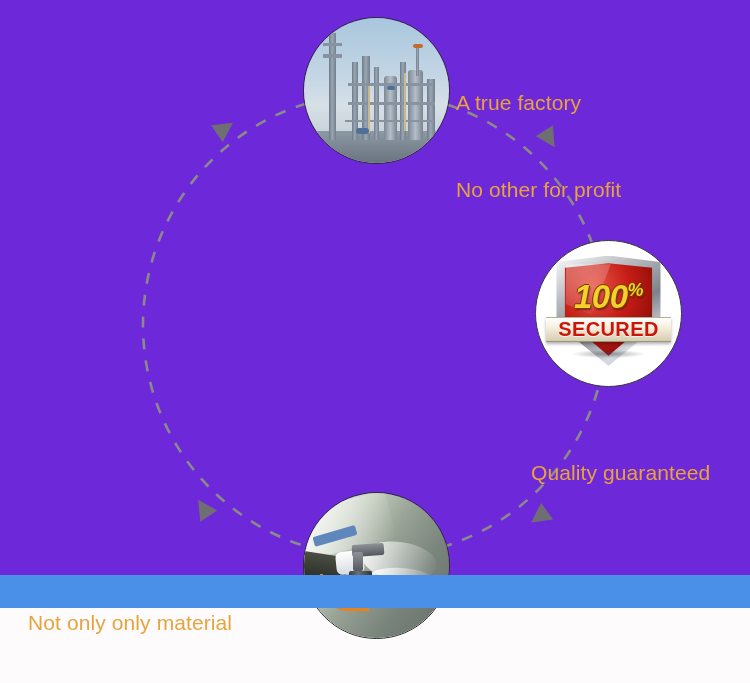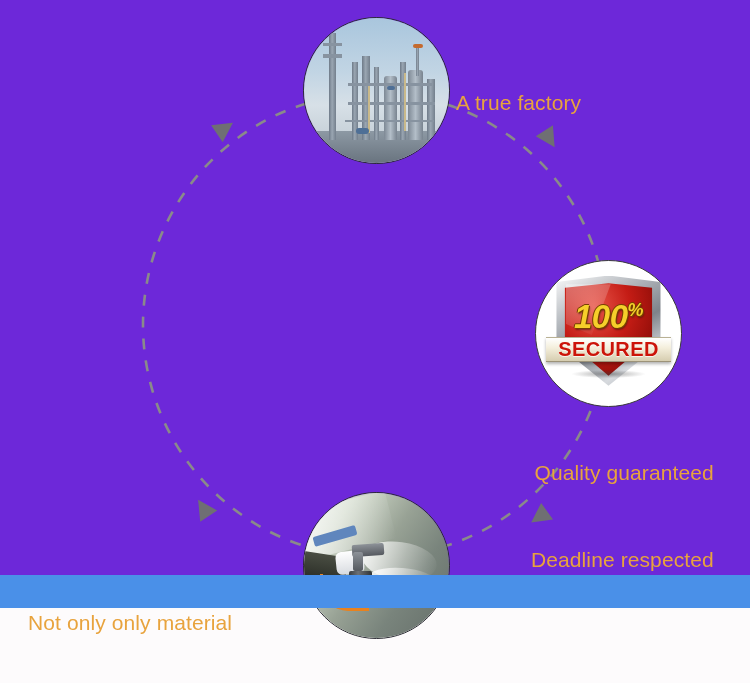--- a/index.html
+++ b/index.html
@@ -340,44 +340,44 @@
       <div class="fblue" style="left:36%; top:76%; width:9%; height:4%; border-radius:3px;"></div>
       <div class="fblue" style="left:57%; top:47%; width:6%; height:3%; border-radius:3px;"></div>
 
       <div class="fstack" style="left:77%; top:20%; width:2.6%; height:20%;"></div>
       <div style="position:absolute; left:75%; top:18%; width:7%; height:3%; background:#c46a2e; border-radius:2px;"></div>
     </div>
   </div>
 
   <div class="caption" style="left:456px; top:30px;">
     <div>A true factory</div>
-  </div>
-
-  <div class="node node-badge" style="left:535px; top:260px; width:147px; height:147px;">
+    <div>No other for profit</div>
+  </div>
+
+  <div class="node node-badge" style="left:535px; top:240px; width:147px; height:147px;">
     <div class="node-inner">
       <div class="shield-wrap">
         <div class="banner-tail" style="left:-9%;"></div>
         <div class="banner-tail" style="right:-9%;"></div>
         <div class="shield-outer"></div>
         <div class="shield-inner"></div>
         <div class="shield-gloss"></div>
         <div class="shield-100">
           <span>100</span><span class="pct">%</span>
         </div>
         <div class="banner">
           <div class="banner-text">SECURED</div>
         </div>
         <div class="shield-shadow"></div>
       </div>
     </div>
   </div>
 
   <div class="caption" style="left:531px; top:400px;text-align:right;">
     <div>Quality guaranteed</div>
-    <div>Deadline respected</div>
   </div>
 
   <div class="node node-photo" style="left:303px; top:492px; width:147px; height:147px;">
     <div class="node-inner">
       <div class="swall"></div>
       <div class="swall-sheen"></div>
       <div class="sblue" style="left:6%; top:26%; width:30%; height:7%;"></div>
       <div class="smist" style="left:40%; top:34%; width:52%; height:26%; transform:rotate(8deg);"></div>
       <div class="smist" style="left:44%; top:52%; width:46%; height:16%; transform:rotate(4deg);"></div>
       <div class="sarm" style="left:-4%; top:42%; width:34%; height:17%; transform:rotate(9deg);"></div>

